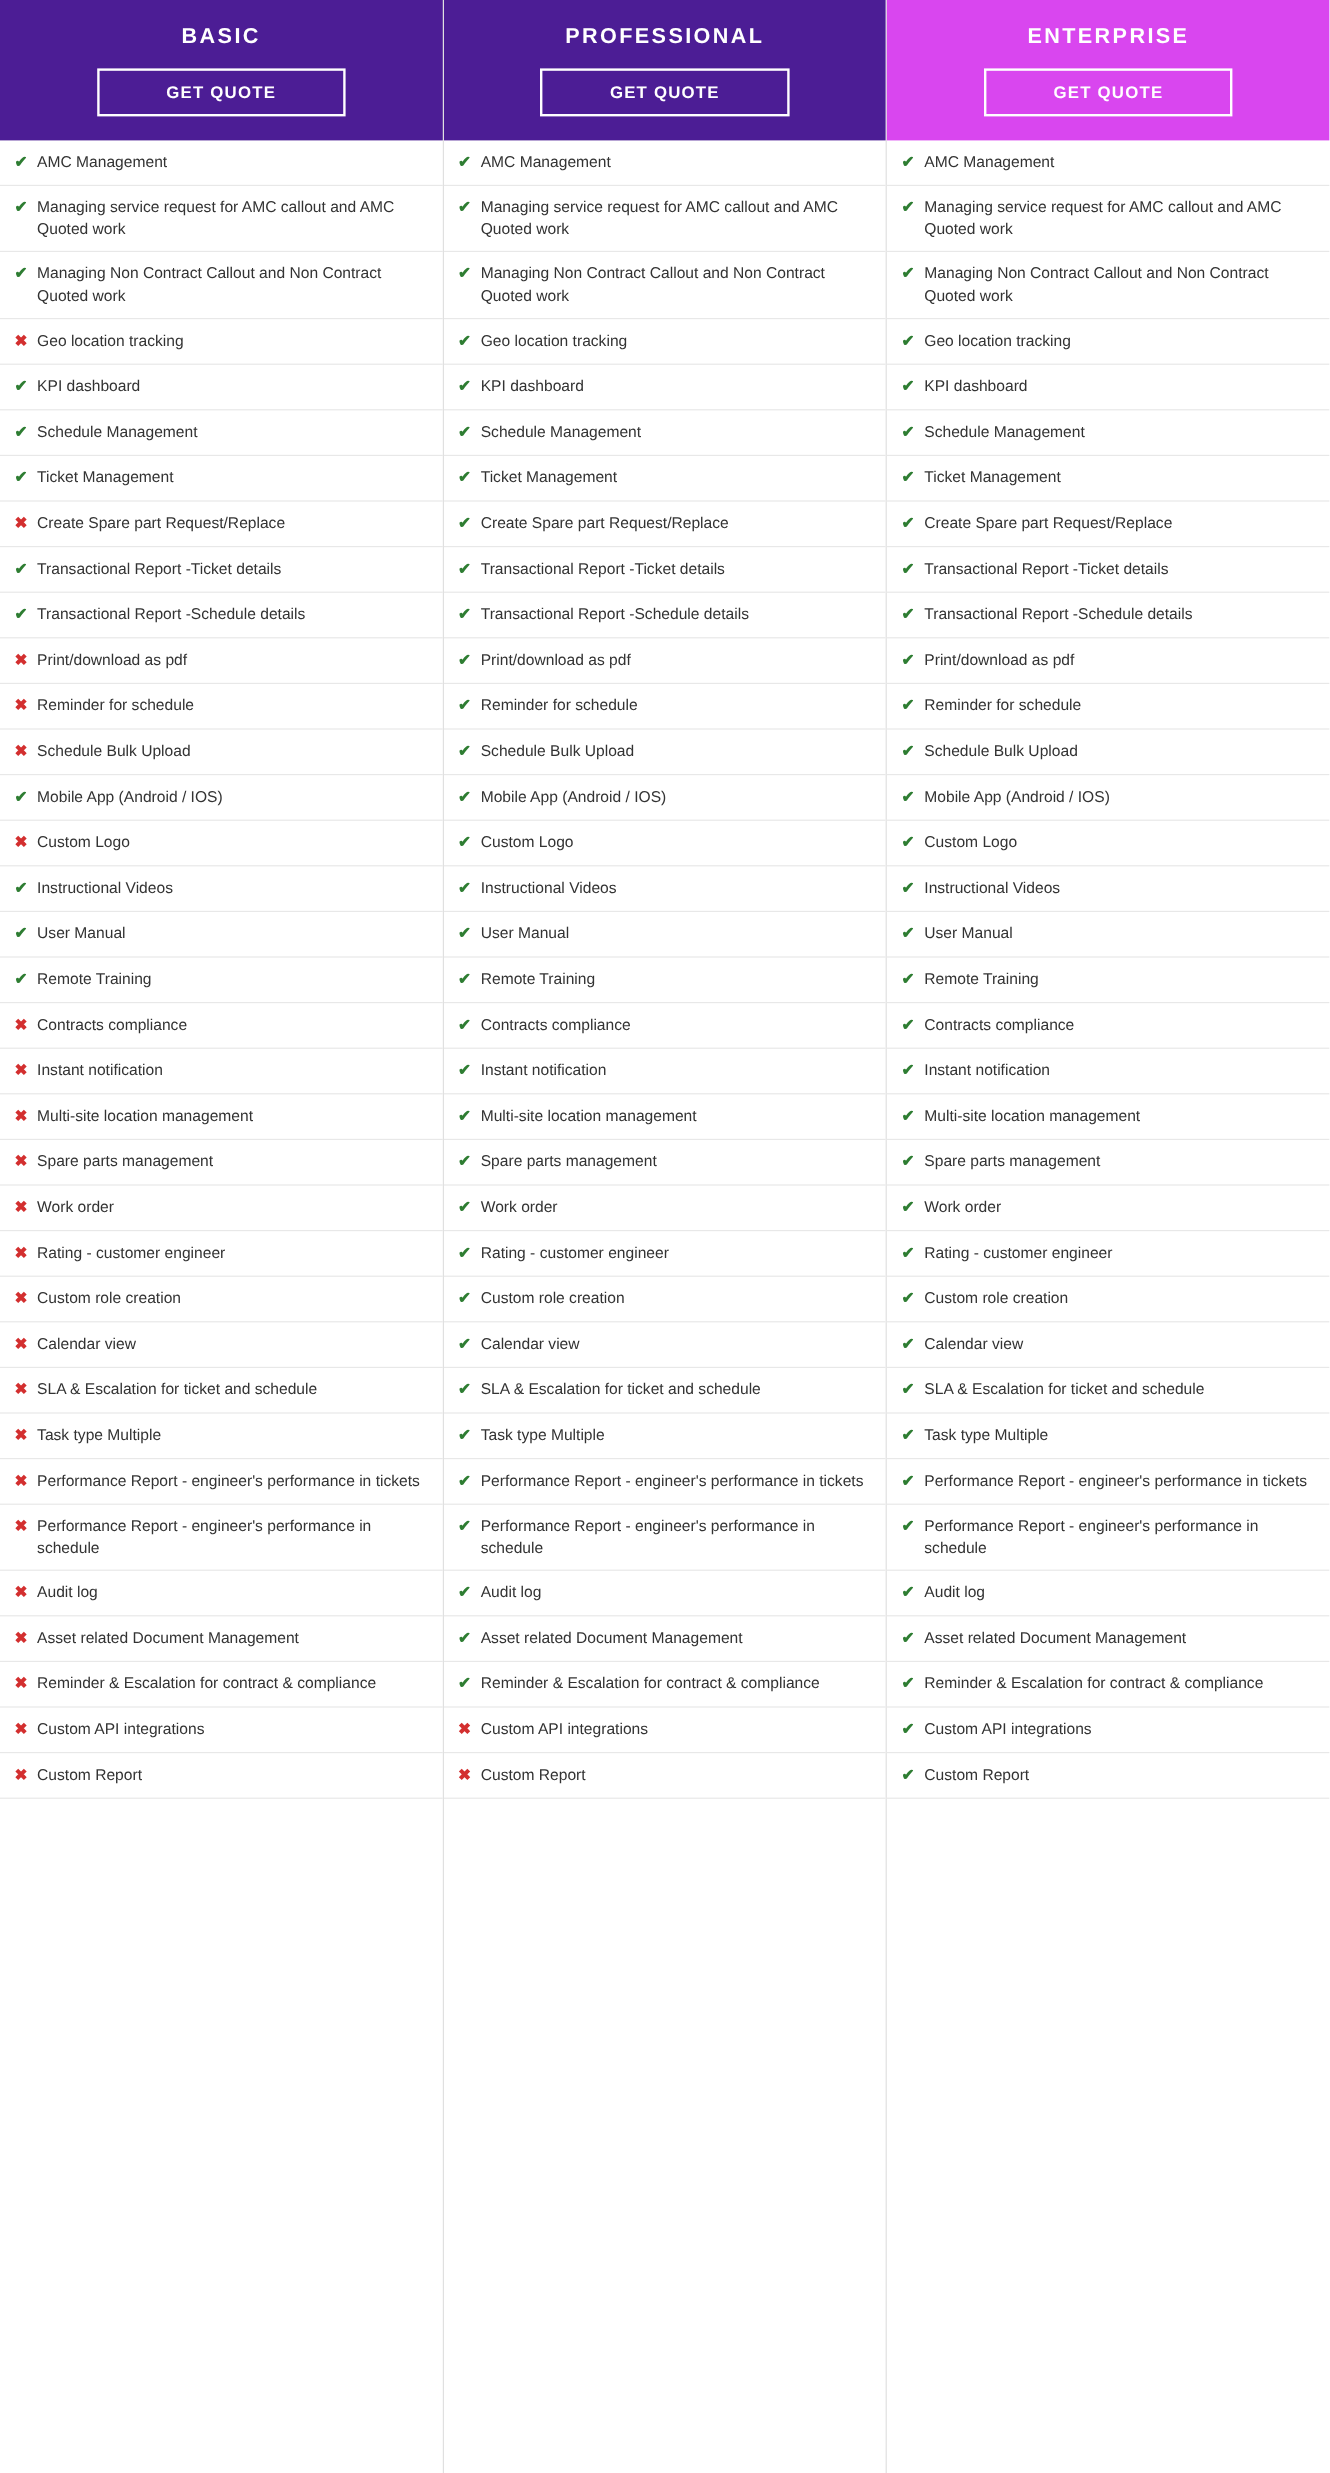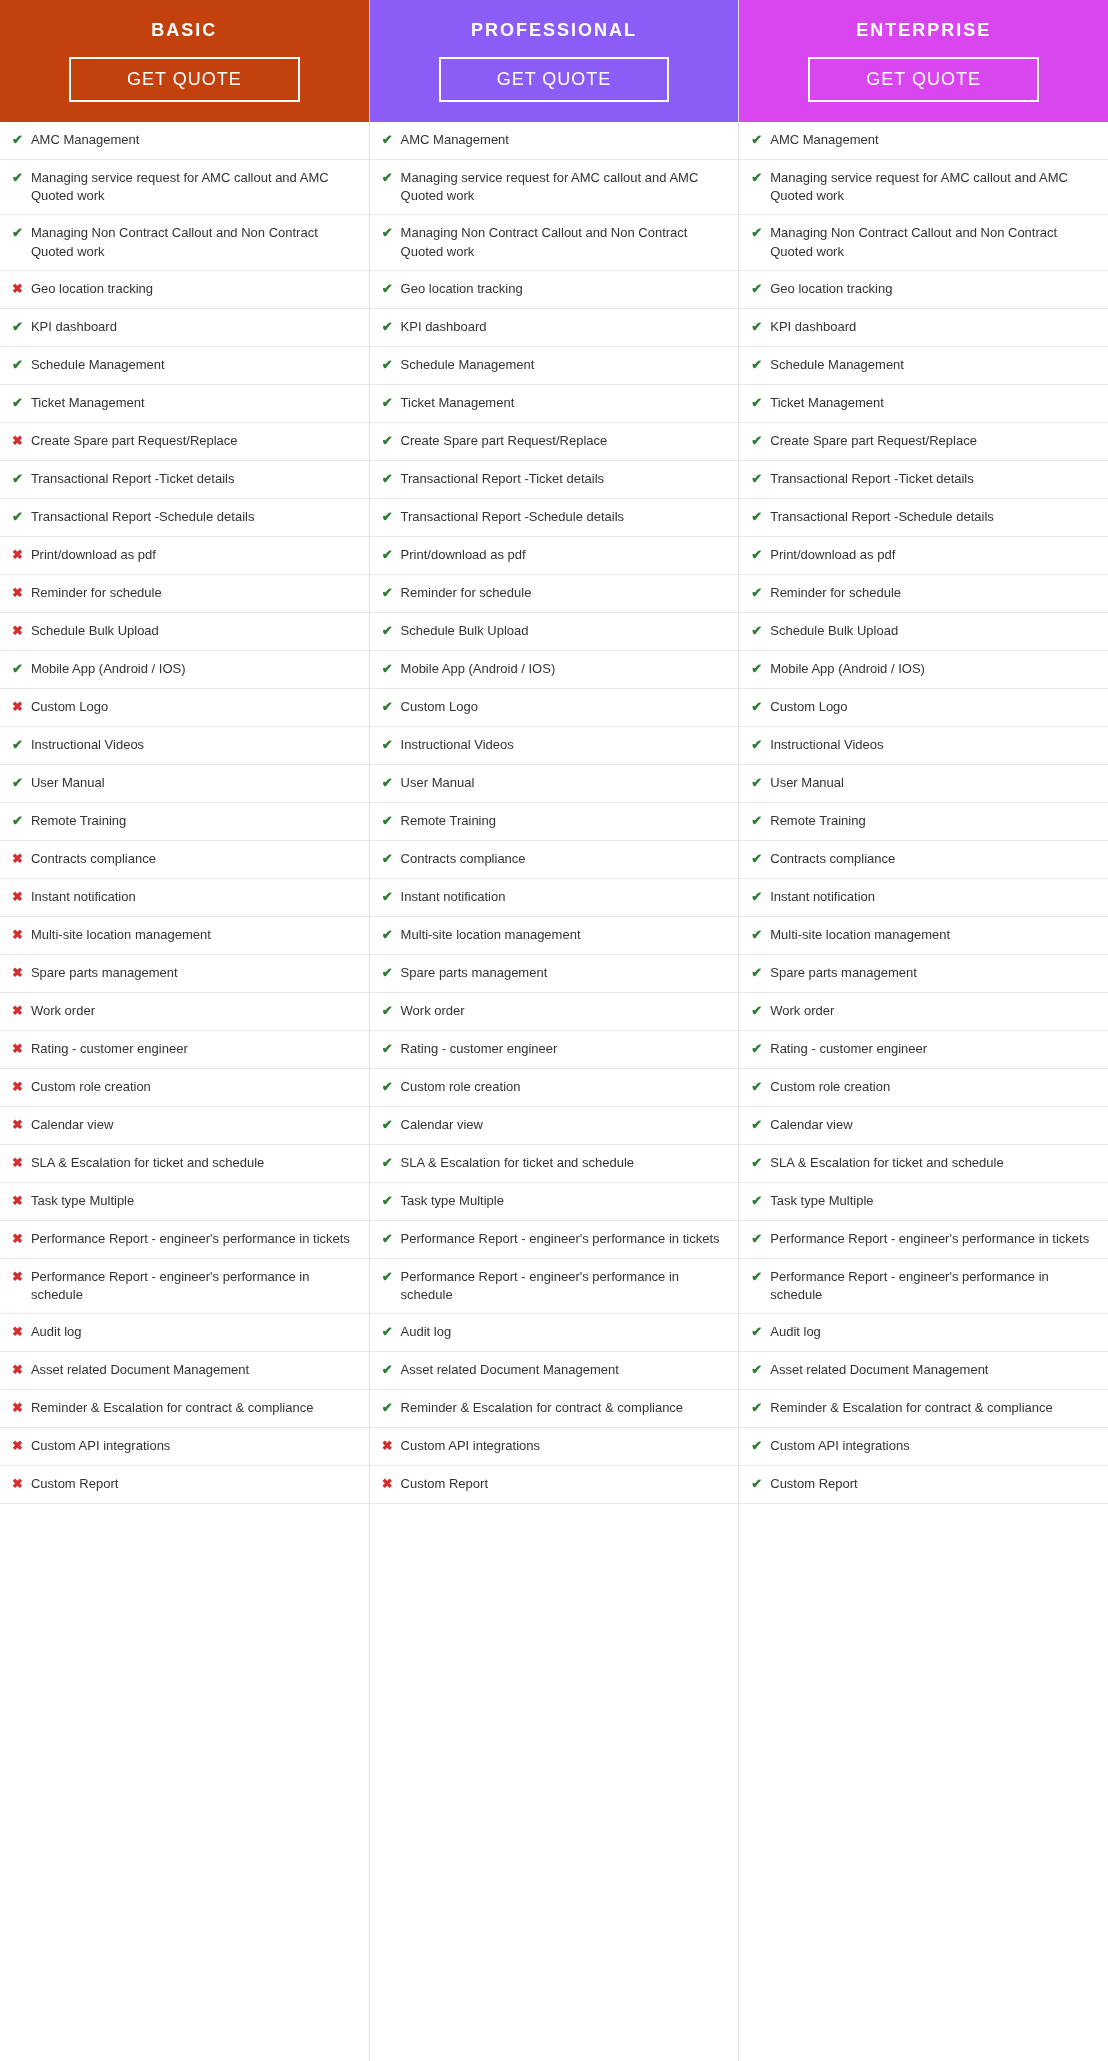--- a/index.html
+++ b/index.html
@@ -19,36 +19,36 @@
       border-right: 1px solid #e0e0e0;
     }
     .plan-col:last-child {
       border-right: none;
     }
     .plan-header {
       padding: 20px 10px 10px;
       text-align: center;
       color: #fff;
     }
-    .plan-header.basic { background: #c2410c; }
-    .plan-header.professional { background: #8b5cf6; }
+    .plan-header.basic { background: #4c1d95; }
+    .plan-header.professional { background: #4c1d95; }
     .plan-header.enterprise { background: #d946ef; }
     .plan-title {
       font-size: 18px;
       font-weight: bold;
       letter-spacing: 2px;
       margin-bottom: 16px;
     }
     .get-quote-btn {
       display: inline-block;
       padding: 10px 56px;
       border: 2px solid #fff;
       color: #fff;
-      font-size: 18px;
-      font-weight: normal;
+      font-size: 14px;
+      font-weight: bold;
       letter-spacing: 1px;
       cursor: pointer;
       margin-bottom: 10px;
       background: transparent;
     }
     .features-list {
       list-style: none;
     }
     .feature-item {
       display: flex;

